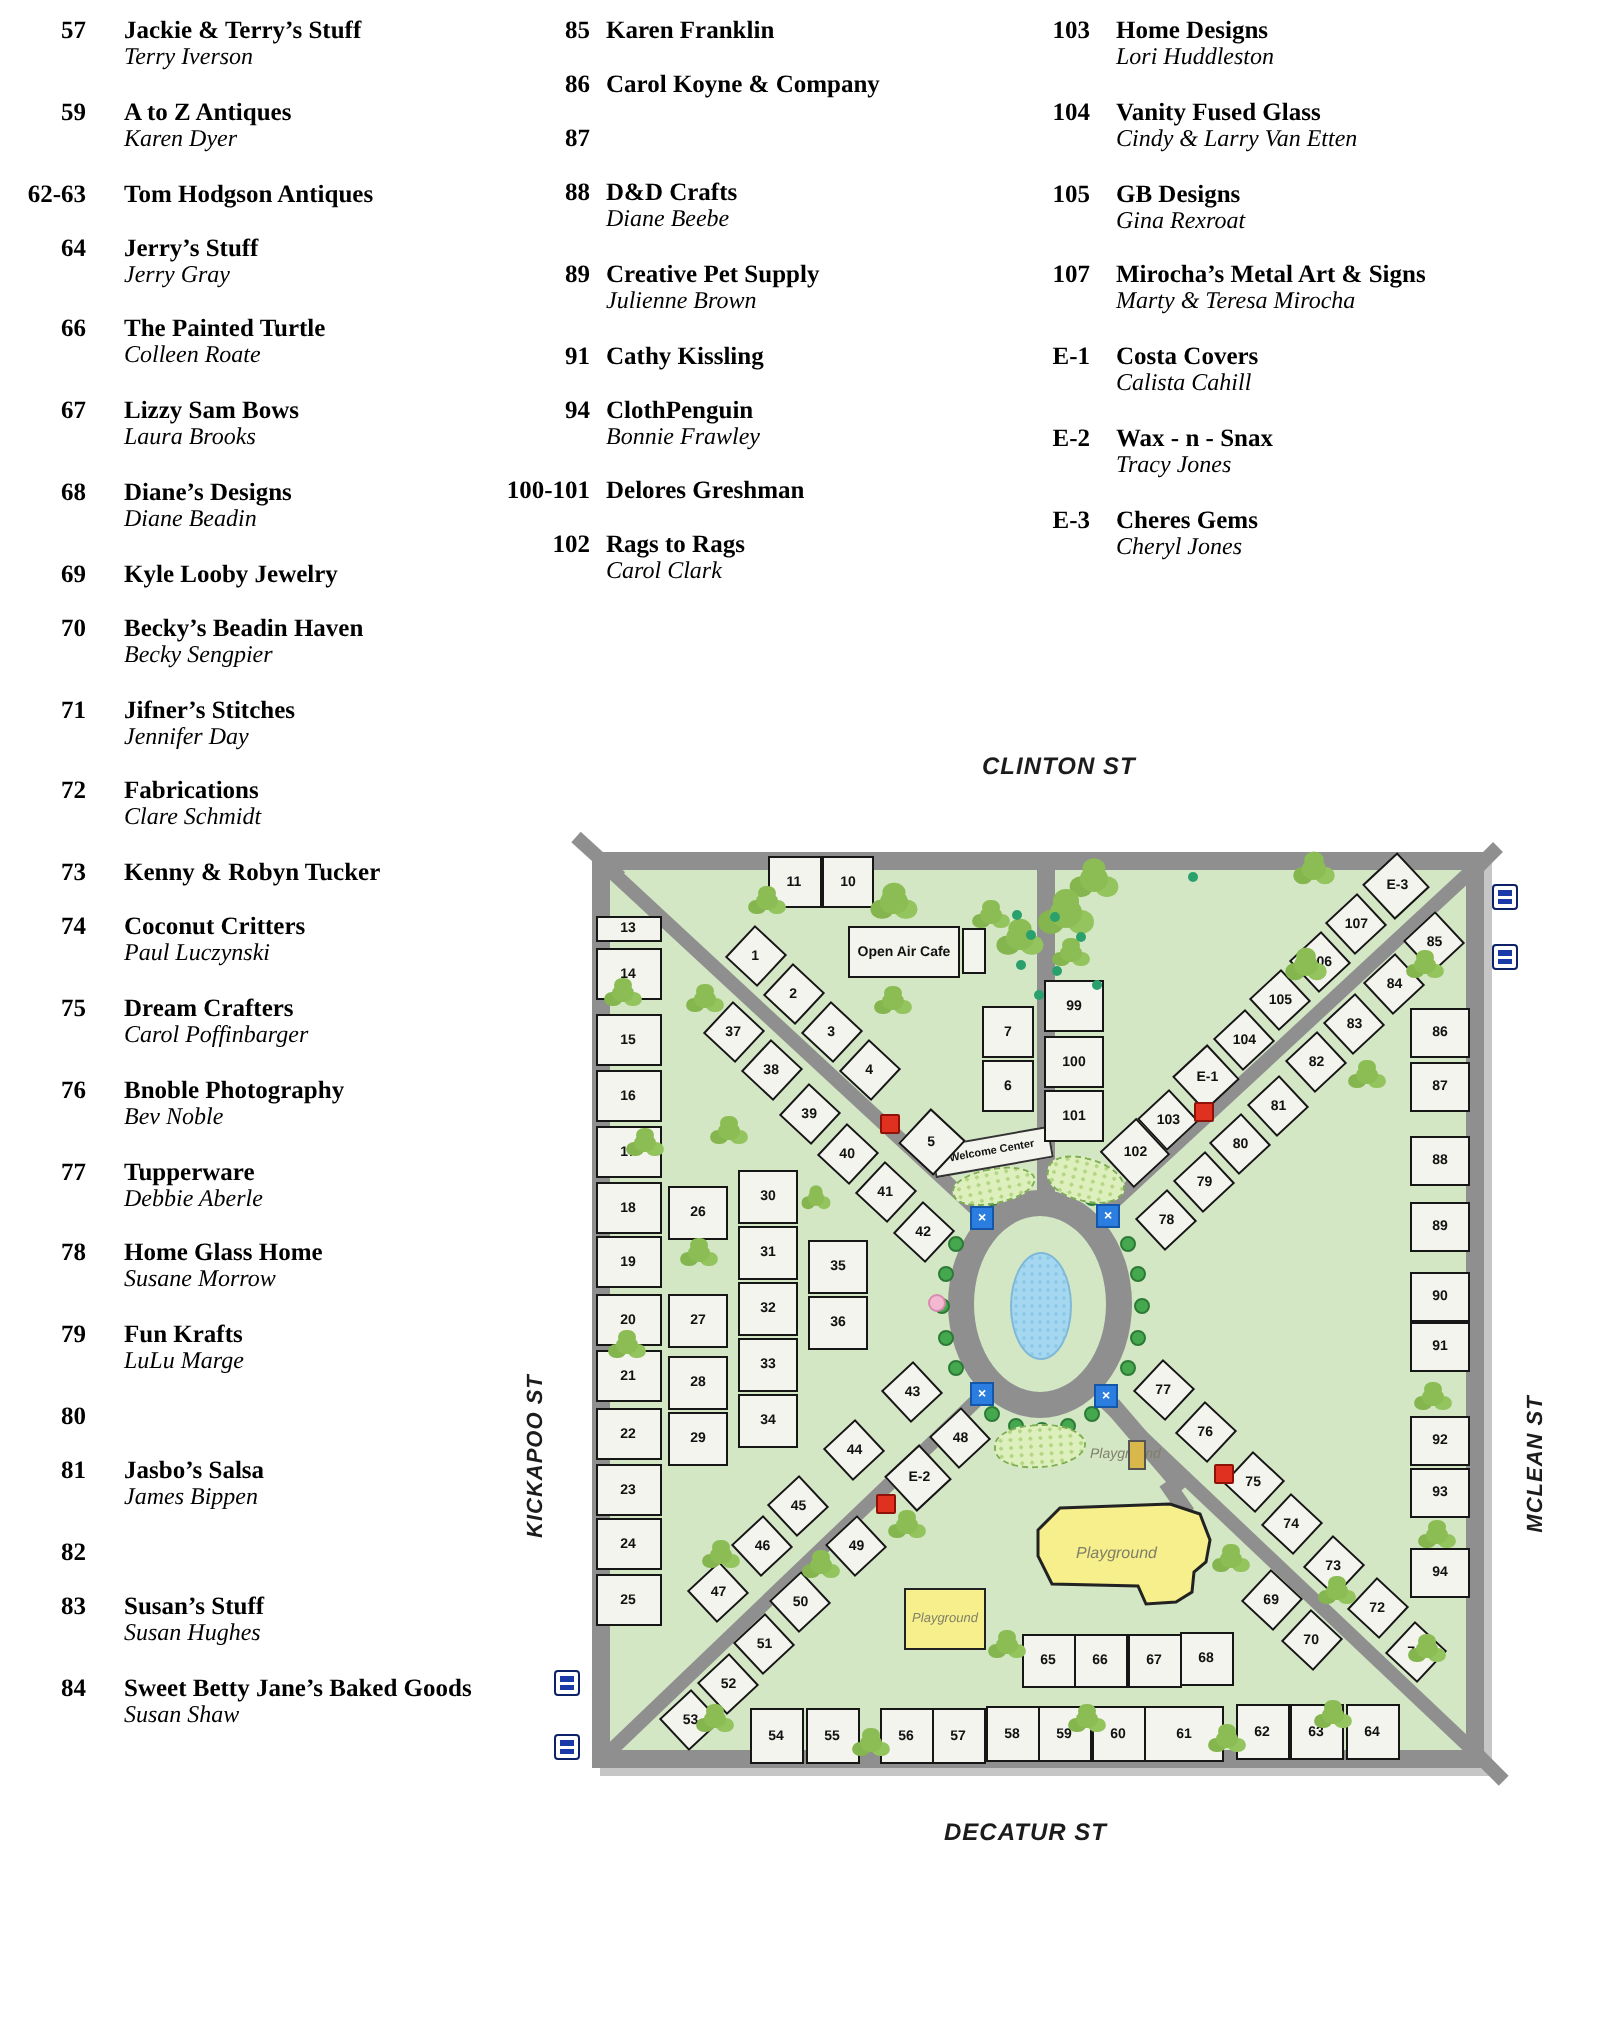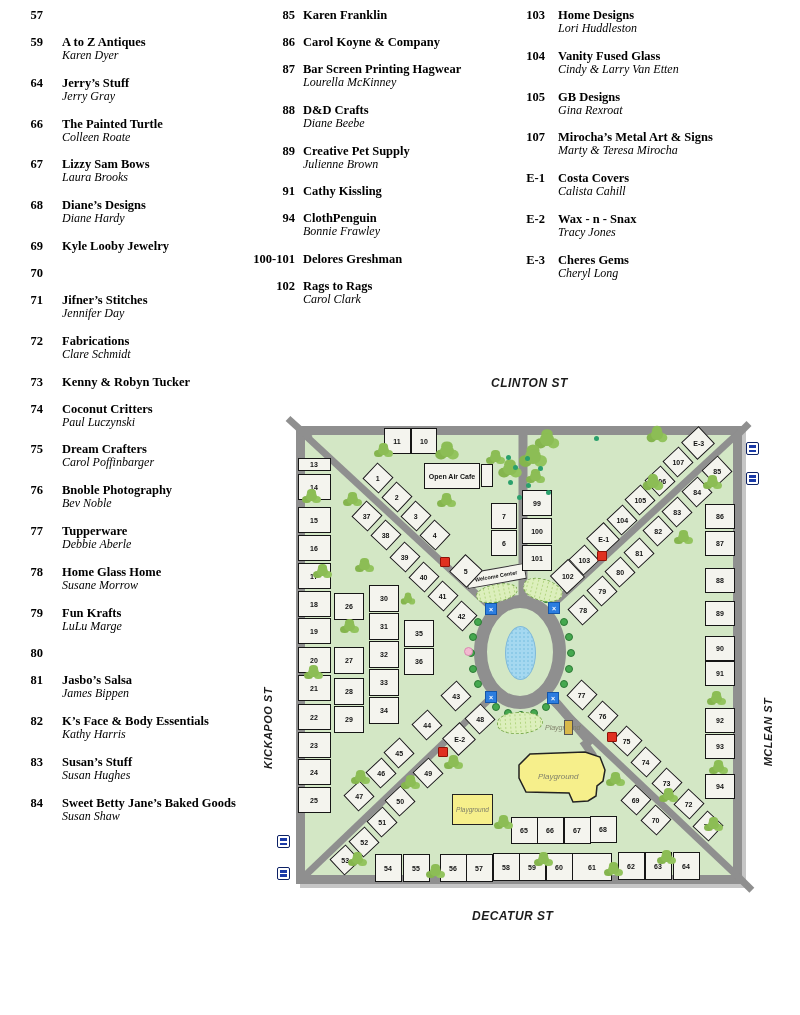--- a/index.html
+++ b/index.html
@@ -48,29 +48,39 @@
   .pglabel{font-style:italic;color:#80806a;white-space:nowrap;}
   .pgsmall{background:#f6ef8b;border:1.5px solid #222;display:flex;align-items:center;justify-content:center;}
   .pgicon{background:#d8b84a;border:1px solid #555;}
 </style>
 </head>
 <body>
 
 <div class="vcol" id="vcol1">
     <div class="entry">
       <div class="num">57</div>
+      <div class="body">
+        <div class="name">Jackie &amp; Terry’s Stuff</div>
+        <div class="owner">Terry Iverson</div>
+      </div>
     </div>
     <div class="entry">
       <div class="num">59</div>
       <div class="body">
         <div class="name">A to Z Antiques</div>
         <div class="owner">Karen Dyer</div>
       </div>
     </div>
     <div class="entry">
+      <div class="num">62-63</div>
+      <div class="body">
+        <div class="name">Tom Hodgson Antiques</div>
+      </div>
+    </div>
+    <div class="entry">
       <div class="num">64</div>
       <div class="body">
         <div class="name">Jerry’s Stuff</div>
         <div class="owner">Jerry Gray</div>
       </div>
     </div>
     <div class="entry">
       <div class="num">66</div>
       <div class="body">
         <div class="name">The Painted Turtle</div>
@@ -81,31 +91,35 @@
       <div class="num">67</div>
       <div class="body">
         <div class="name">Lizzy Sam Bows</div>
         <div class="owner">Laura Brooks</div>
       </div>
     </div>
     <div class="entry">
       <div class="num">68</div>
       <div class="body">
         <div class="name">Diane’s Designs</div>
-        <div class="owner">Diane Hardy</div>
+        <div class="owner">Diane Beadin</div>
       </div>
     </div>
     <div class="entry">
       <div class="num">69</div>
       <div class="body">
         <div class="name">Kyle Looby Jewelry</div>
       </div>
     </div>
     <div class="entry">
       <div class="num">70</div>
+      <div class="body">
+        <div class="name">Becky’s Beadin Haven</div>
+        <div class="owner">Becky Sengpier</div>
+      </div>
     </div>
     <div class="entry">
       <div class="num">71</div>
       <div class="body">
         <div class="name">Jifner’s Stitches</div>
         <div class="owner">Jennifer Day</div>
       </div>
     </div>
     <div class="entry">
       <div class="num">72</div>
@@ -167,24 +181,20 @@
     </div>
     <div class="entry">
       <div class="num">81</div>
       <div class="body">
         <div class="name">Jasbo’s Salsa</div>
         <div class="owner">James Bippen</div>
       </div>
     </div>
     <div class="entry">
       <div class="num">82</div>
-      <div class="body">
-        <div class="name">K’s Face &amp; Body Essentials</div>
-        <div class="owner">Kathy Harris</div>
-      </div>
     </div>
     <div class="entry">
       <div class="num">83</div>
       <div class="body">
         <div class="name">Susan’s Stuff</div>
         <div class="owner">Susan Hughes</div>
       </div>
     </div>
     <div class="entry">
       <div class="num">84</div>
@@ -202,24 +212,20 @@
       </div>
     </div>
     <div class="entry">
       <div class="num">86</div>
       <div class="body">
         <div class="name">Carol Koyne &amp; Company</div>
       </div>
     </div>
     <div class="entry">
       <div class="num">87</div>
-      <div class="body">
-        <div class="name">Bar Screen Printing Hagwear</div>
-        <div class="owner">Lourella McKinney</div>
-      </div>
     </div>
     <div class="entry">
       <div class="num">88</div>
       <div class="body">
         <div class="name">D&amp;D Crafts</div>
         <div class="owner">Diane Beebe</div>
       </div>
     </div>
     <div class="entry">
       <div class="num">89</div>
@@ -295,21 +301,21 @@
       <div class="num">E-2</div>
       <div class="body">
         <div class="name">Wax - n - Snax</div>
         <div class="owner">Tracy Jones</div>
       </div>
     </div>
     <div class="entry">
       <div class="num">E-3</div>
       <div class="body">
         <div class="name">Cheres Gems</div>
-        <div class="owner">Cheryl Long</div>
+        <div class="owner">Cheryl Jones</div>
       </div>
     </div>
   </div>
 <div id="map">
     <div class="abs park" style="left: 296px; top: 426px; width: 446px; height: 458px; box-sizing: border-box;"></div>
     <div class="abs roadline" style="left: 299px; top: 425.5px; width: 260.404px; height: 7px; transform: rotate(42.8213deg);"></div>
     <div class="abs roadline" style="left: 740px; top: 427.5px; width: 257.577px; height: 7px; transform: rotate(137.203deg);"></div>
     <div class="abs roadline" style="left: 301px; top: 875.5px; width: 260.277px; height: 7px; transform: rotate(-43.7546deg);"></div>
     <div class="abs roadline" style="left: 740px; top: 874.5px; width: 258.898px; height: 7px; transform: rotate(-136.565deg);"></div>
     <div class="abs roadline" style="left: 288px; top: 414.5px; width: 29.7321px; height: 7px; transform: rotate(42.2737deg);"></div>

